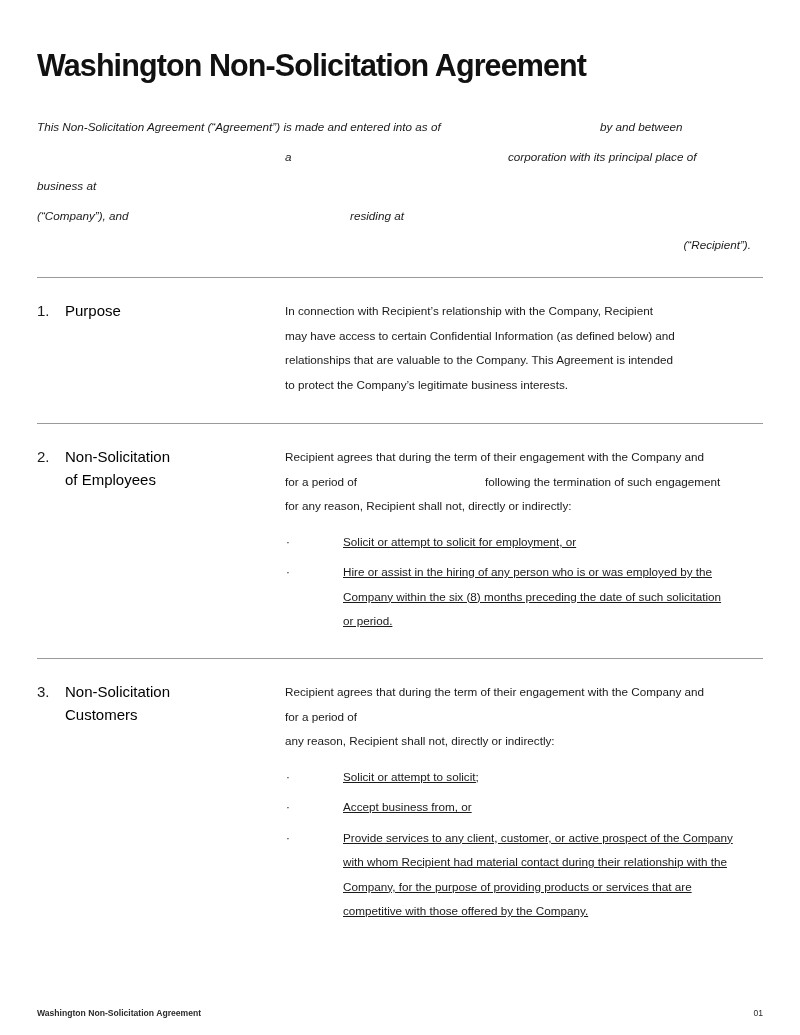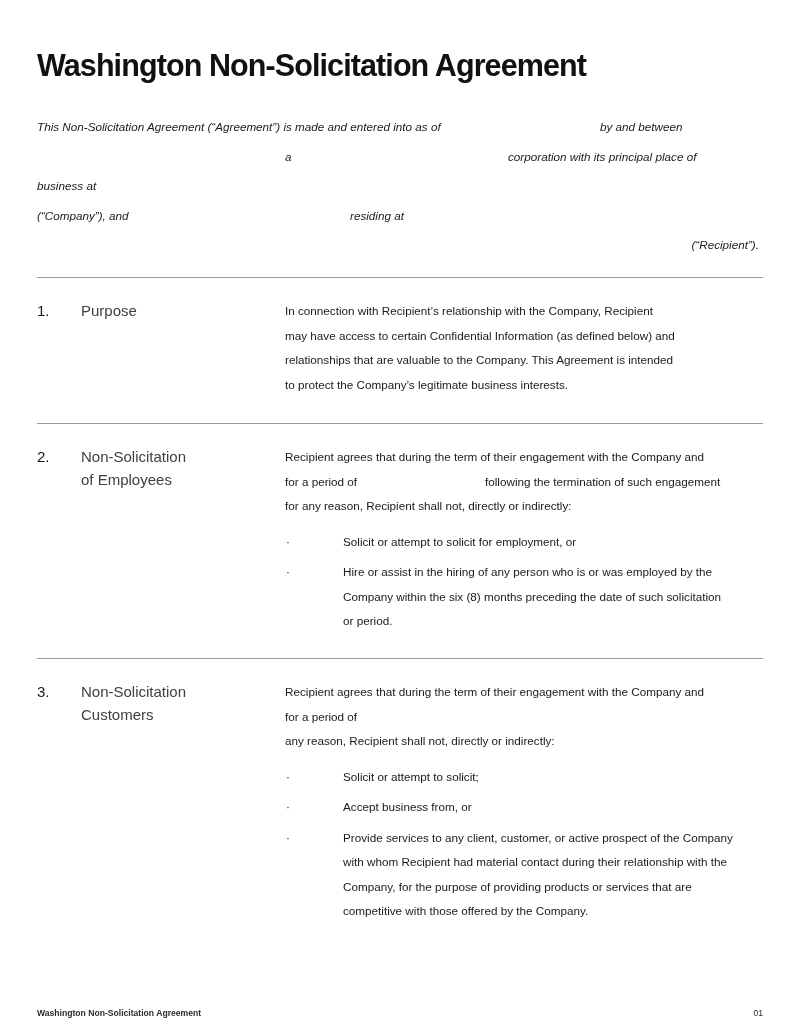--- a/index.html
+++ b/index.html
@@ -47,21 +47,21 @@
     line-height: 29.5px;
     color: #1a1a1a;
   }
   .intro .ln {
     position: relative;
     height: 29.5px;
     white-space: nowrap;
     font-style: italic;
   }
   .intro .seg { position: absolute; top: 0; }
-  .intro .seg.right { right: 4px; }
+  .intro .seg.right { right: 12px; }
 
   
   .section {
     position: absolute;
     left: 37px;
     width: 726px;
   }
   .rule {
     width: 726px;
     height: 0;
@@ -79,33 +79,34 @@
   }
   .sec-num {
     position: absolute;
     left: 0;
     top: 0;
     font-size: 15px;
     line-height: 23px;
     color: #1a1a1a;
   }
   .sec-title {
-    margin-left: 44px;
+    margin-left: 28px;
     font-size: 15px;
     line-height: 23px;
-    color: #404040;
+    color: #000000;
   }
   .sec-title .tl { display: block; white-space: nowrap; }
 
   .sec-content {
     margin-left: 248px;
     width: 478px;
     font-size: 11.7px;
     line-height: 24.5px;
     color: #1a1a1a;
+    text-decoration: underline;
   }
   .para .ln {
     position: relative;
     height: 24.5px;
     white-space: nowrap;
   }
   .para .seg { position: absolute; top: 0; }
 
   .bullets { margin-top: 11px; }
   .bullet {

